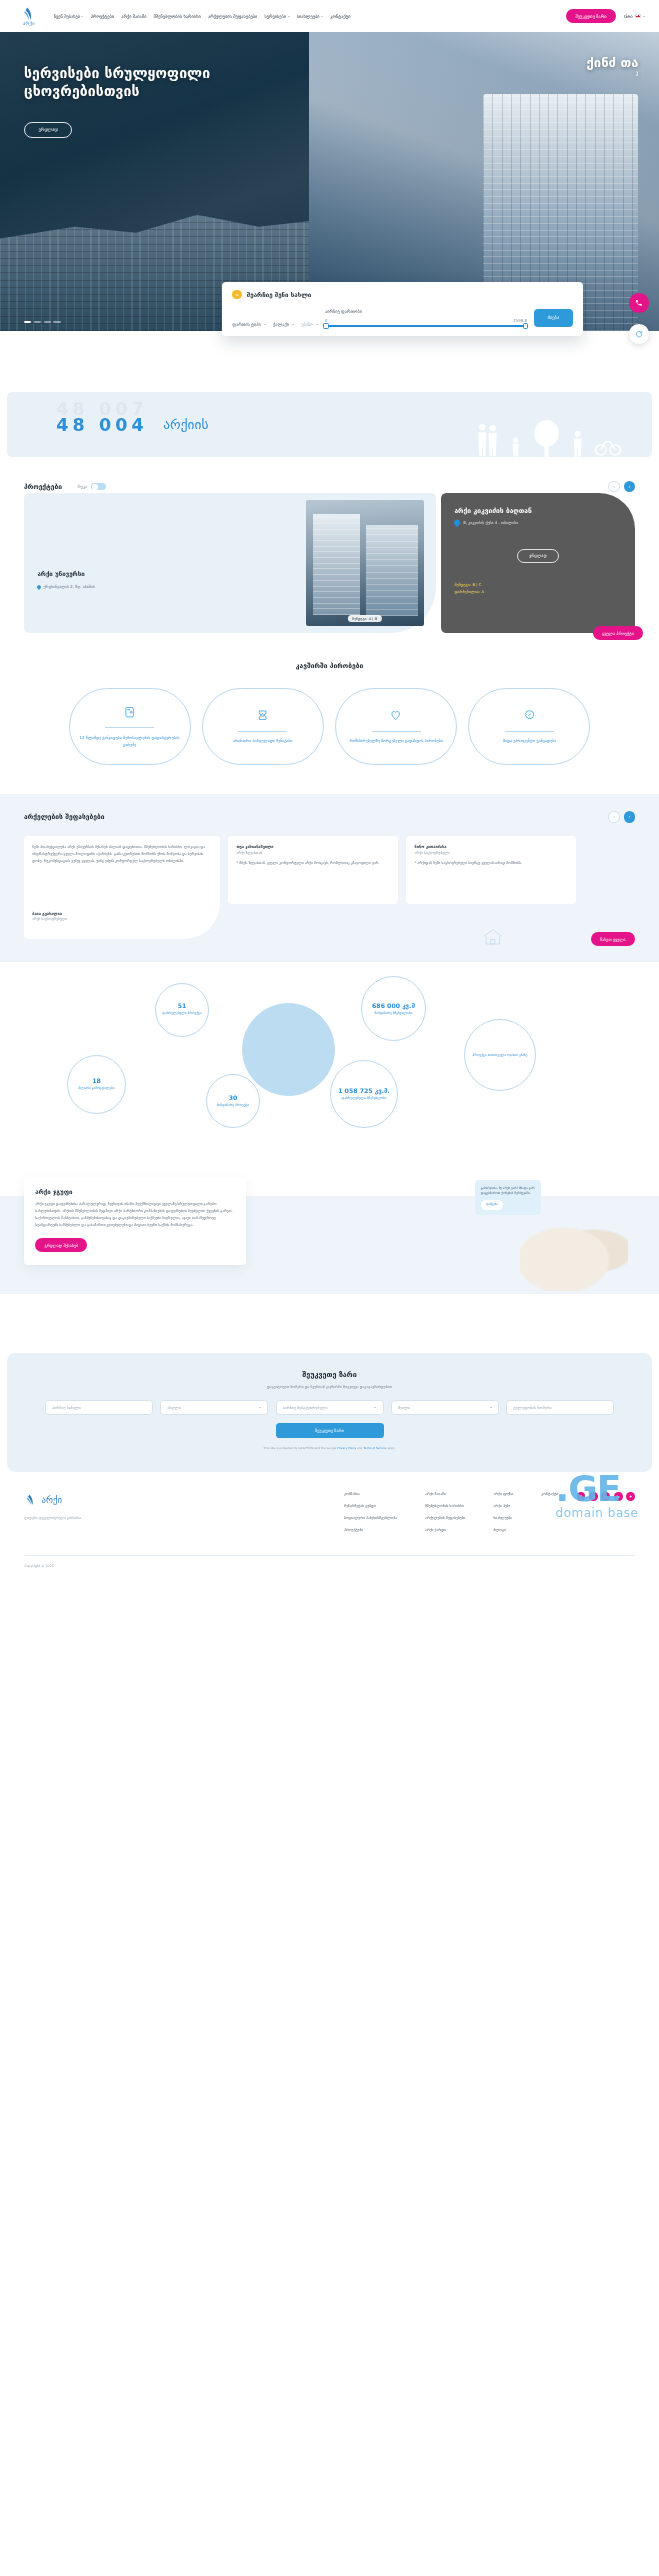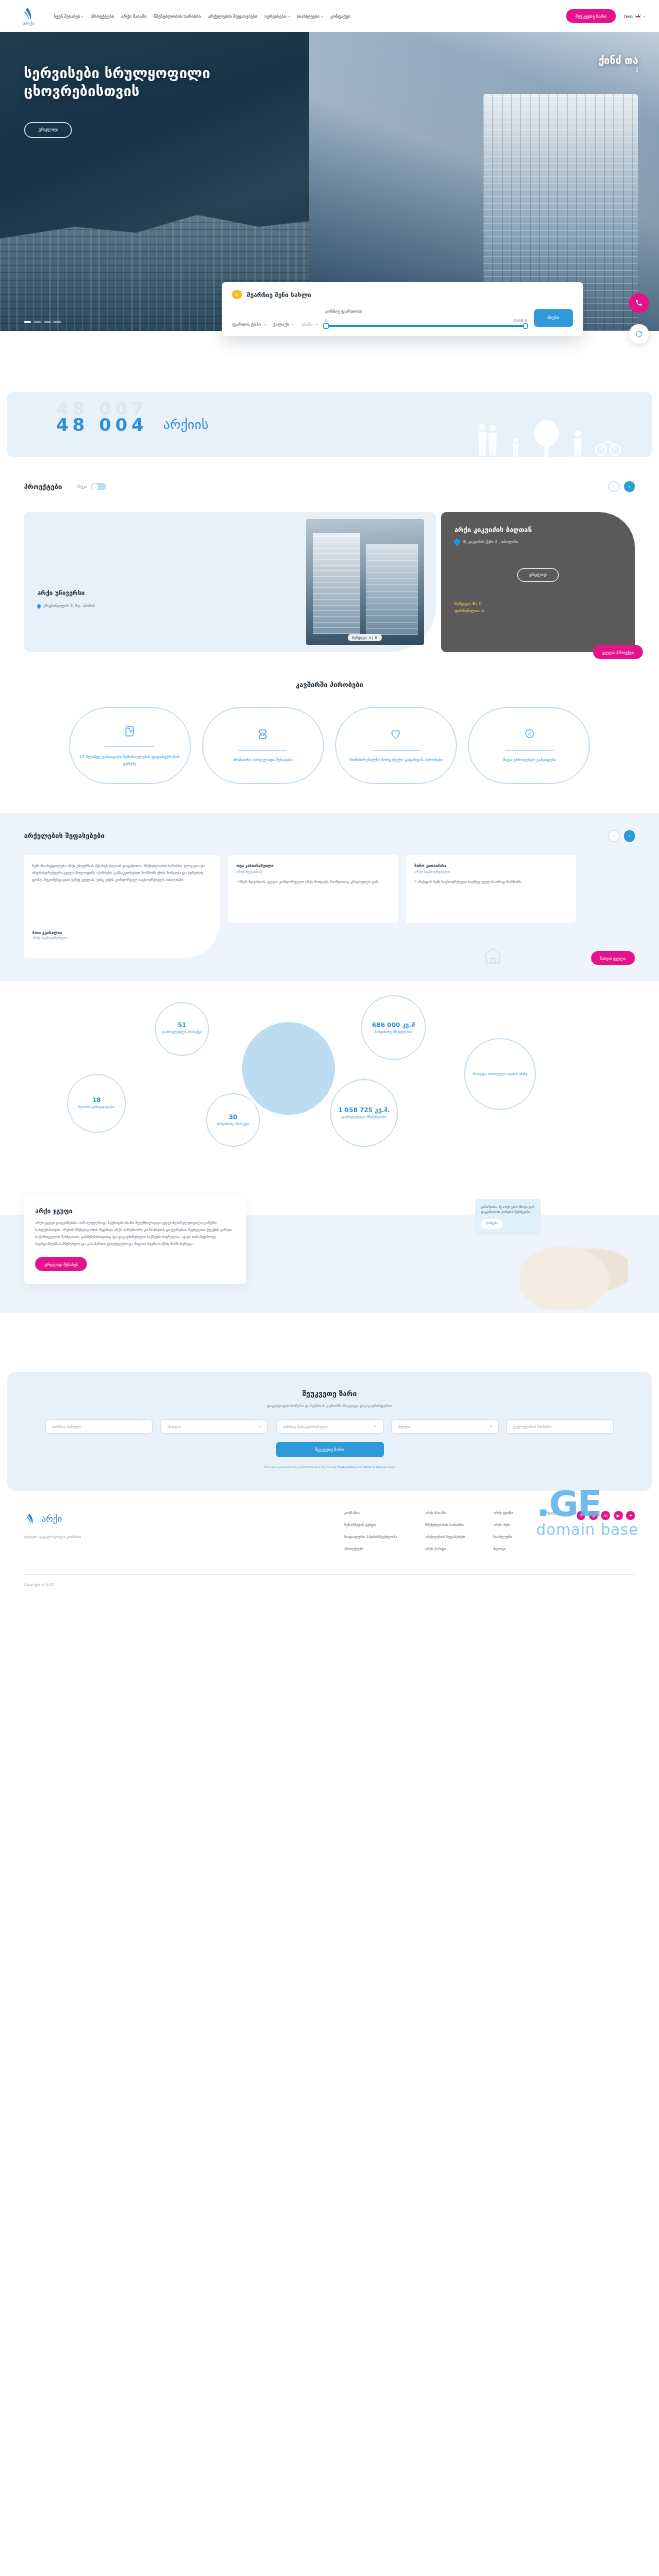--- a/index.html
+++ b/index.html
@@ -73,21 +73,21 @@
     text-shadow: 0 1px 5.2px rgba(0,0,0,.35);
   }
   .hero-btn {
     margin-top: 20.6px; display:inline-block; border:0.5px solid rgba(255,255,255,.85);
     color:#fff; background:transparent; border-radius: 15.5px; padding: 4.6px 13.4px;
     font-size: 4.6px; cursor:pointer; font-family: inherit;
   }
   .hero-right-label{
     position:absolute; right: 20.6px; top: 23px; z-index:6; text-align:right; color:#fff;
   }
-  .hero-right-label .l1{ font-size: 10px; font-weight:700; text-shadow:0 1px 4.1px rgba(0,0,0,.4);}
+  .hero-right-label .l1{ font-size: 13px; font-weight:700; text-shadow:0 1px 4.1px rgba(0,0,0,.4);}
   .hero-right-label .l2{ font-size: 5.7px; margin-top:1px; text-shadow:0 1px 4.1px rgba(0,0,0,.4);}
   .hero-dots{ position:absolute; left: 24px; bottom: 8.2px; display:flex; gap:2.6px; z-index:6;}
   .hero-dots i{ width: 7.2px; height:1.5px; background: rgba(255,255,255,.45); border-radius:1px; display:block;}
   .hero-dots i.on{ background:#fff; }
 
   
   .searchpanel {
     position: absolute; left: 222px; top: 282px; width: 361px; z-index: 30;
     background:#fff; border-radius: 4.1px; box-shadow: 0 5.2px 15.5px rgba(12,40,60,.16);
     padding: 8.2px 10.3px 9.3px;
@@ -142,21 +142,21 @@
   .toggle{ width: 14.4px; height: 7.2px; border-radius: 5.2px; background:#b9dcf5; position:relative; cursor:pointer;}
   .toggle:after{ content:""; position:absolute; left:0.8px; top:0.8px; width:5.7px;height:5.7px;border-radius:50%;background:#fff;}
   .arrows{ margin-left:auto; display:flex; gap:4.1px;}
   .arrow{
     width: 11.3px;height:11.3px;border-radius:50%; display:flex;align-items:center;justify-content:center;
     font-size: 4.6px; cursor:pointer;
   }
   .arrow.ghost{ border:0.5px solid #cfe0ee; color:#8fb4d0; background:#fff;}
   .arrow.solid{ background:#2e9ada; color:#fff;}
 
-  .proj-grid{ display:flex; gap: 5px; margin-top: 20px; }
+  .proj-grid{ display:flex; gap: 5px; margin-top: 1px; }
   .proj-left{
     flex: 1; background:#e9f1f8; border-radius: 5.2px 5.2px 46px 5.2px; padding: 9.3px;
     position:relative; min-height: 140px;
   }
   .proj-photo{
     position:absolute; right: 12.4px; top: 7.2px; width: 118px; height: 126px; border-radius: 2.1px;
     background:
       linear-gradient(180deg, rgba(255,255,255,.12), rgba(20,40,60,.35)),
       linear-gradient(170deg,#aebfcd 0%, #8fa6b8 40%, #5f7c92 75%, #3c5a70 100%);
     overflow:hidden;
@@ -293,21 +293,21 @@
   .f-col{ display:flex; flex-direction:column; gap: 7.7px; }
   .f-link{ font-size: 3.6px; color:#4a5b68; cursor:pointer; white-space:nowrap;}
   .f-social{ display:flex; gap: 3.6px; margin-left: 18.5px; align-items:flex-start;}
   .soc{ width: 8.8px;height:8.8px;border-radius:50%;background:#e5138a;color:#fff;display:flex;align-items:center;justify-content:center;font-size:4.1px;cursor:pointer;}
   .f-rule{ height:0.5px; background:#e3eaf0; margin: 23px 0 9.3px;}
   .f-copy{ font-size: 3.3px; color:#90a1ae; padding-bottom: 13.4px;}
 
   
   .wm{ position:absolute; right: 20.6px; bottom: 62px; opacity:.9; pointer-events:none; }
   .wm .ge{ font-size: 36px; font-weight:700; color:#62b4e8; line-height:.9; letter-spacing:-1px;}
-  .wm .db{ font-size: 15px; color:#7cc3ea; letter-spacing: 0.5px; text-align:center;}
+  .wm .db{ font-size: 12px; color:#7cc3ea; letter-spacing: 0.5px; text-align:center;}
 </style>
 </head>
 <body>
 
 <div class="wrap">
 
   <div class="header">
     <div class="logo">
       <svg width="15.5" height="15.5" viewBox="0 0 30 30" aria-hidden="true">
         <path d="M12 3 C18 9, 21 17, 19 27 C17 20, 14 13, 9 8 Z" fill="#2f7fc1"></path>

